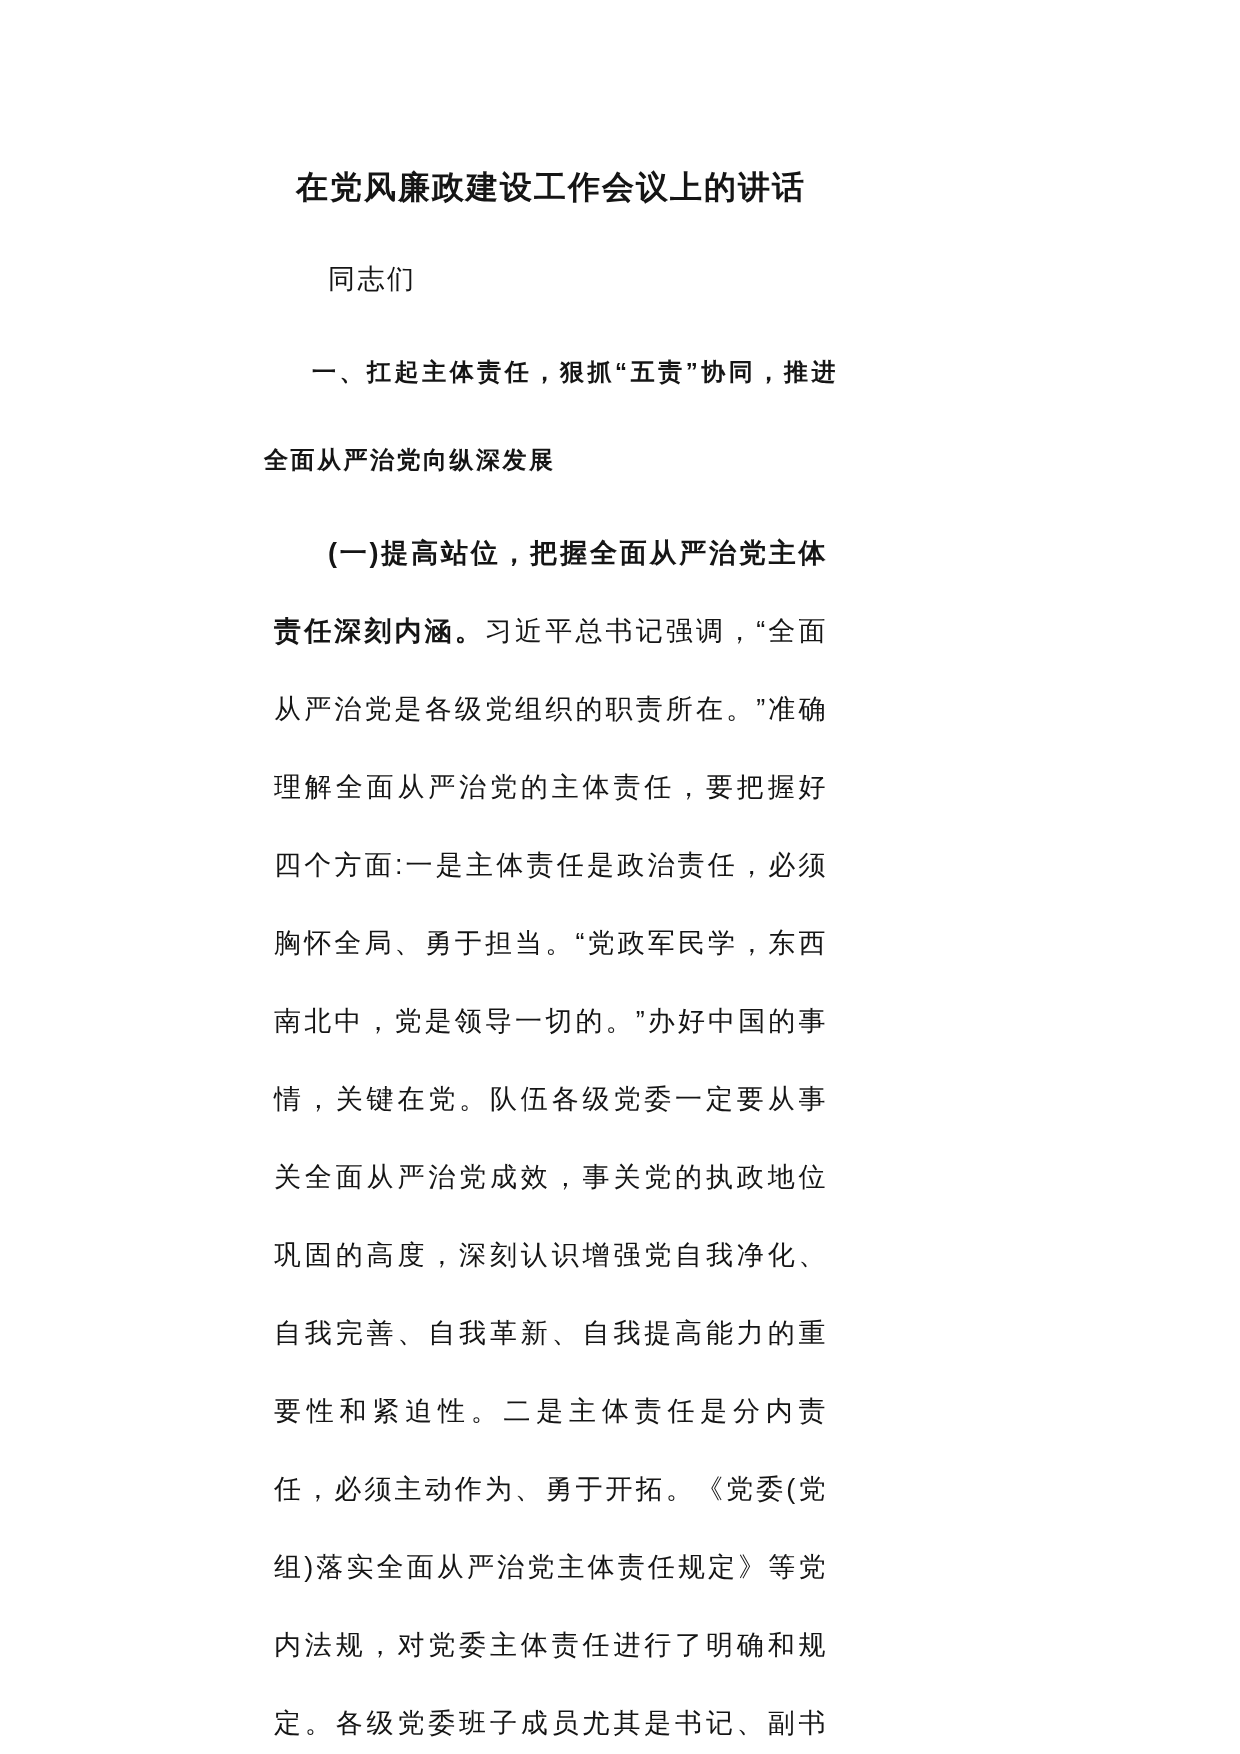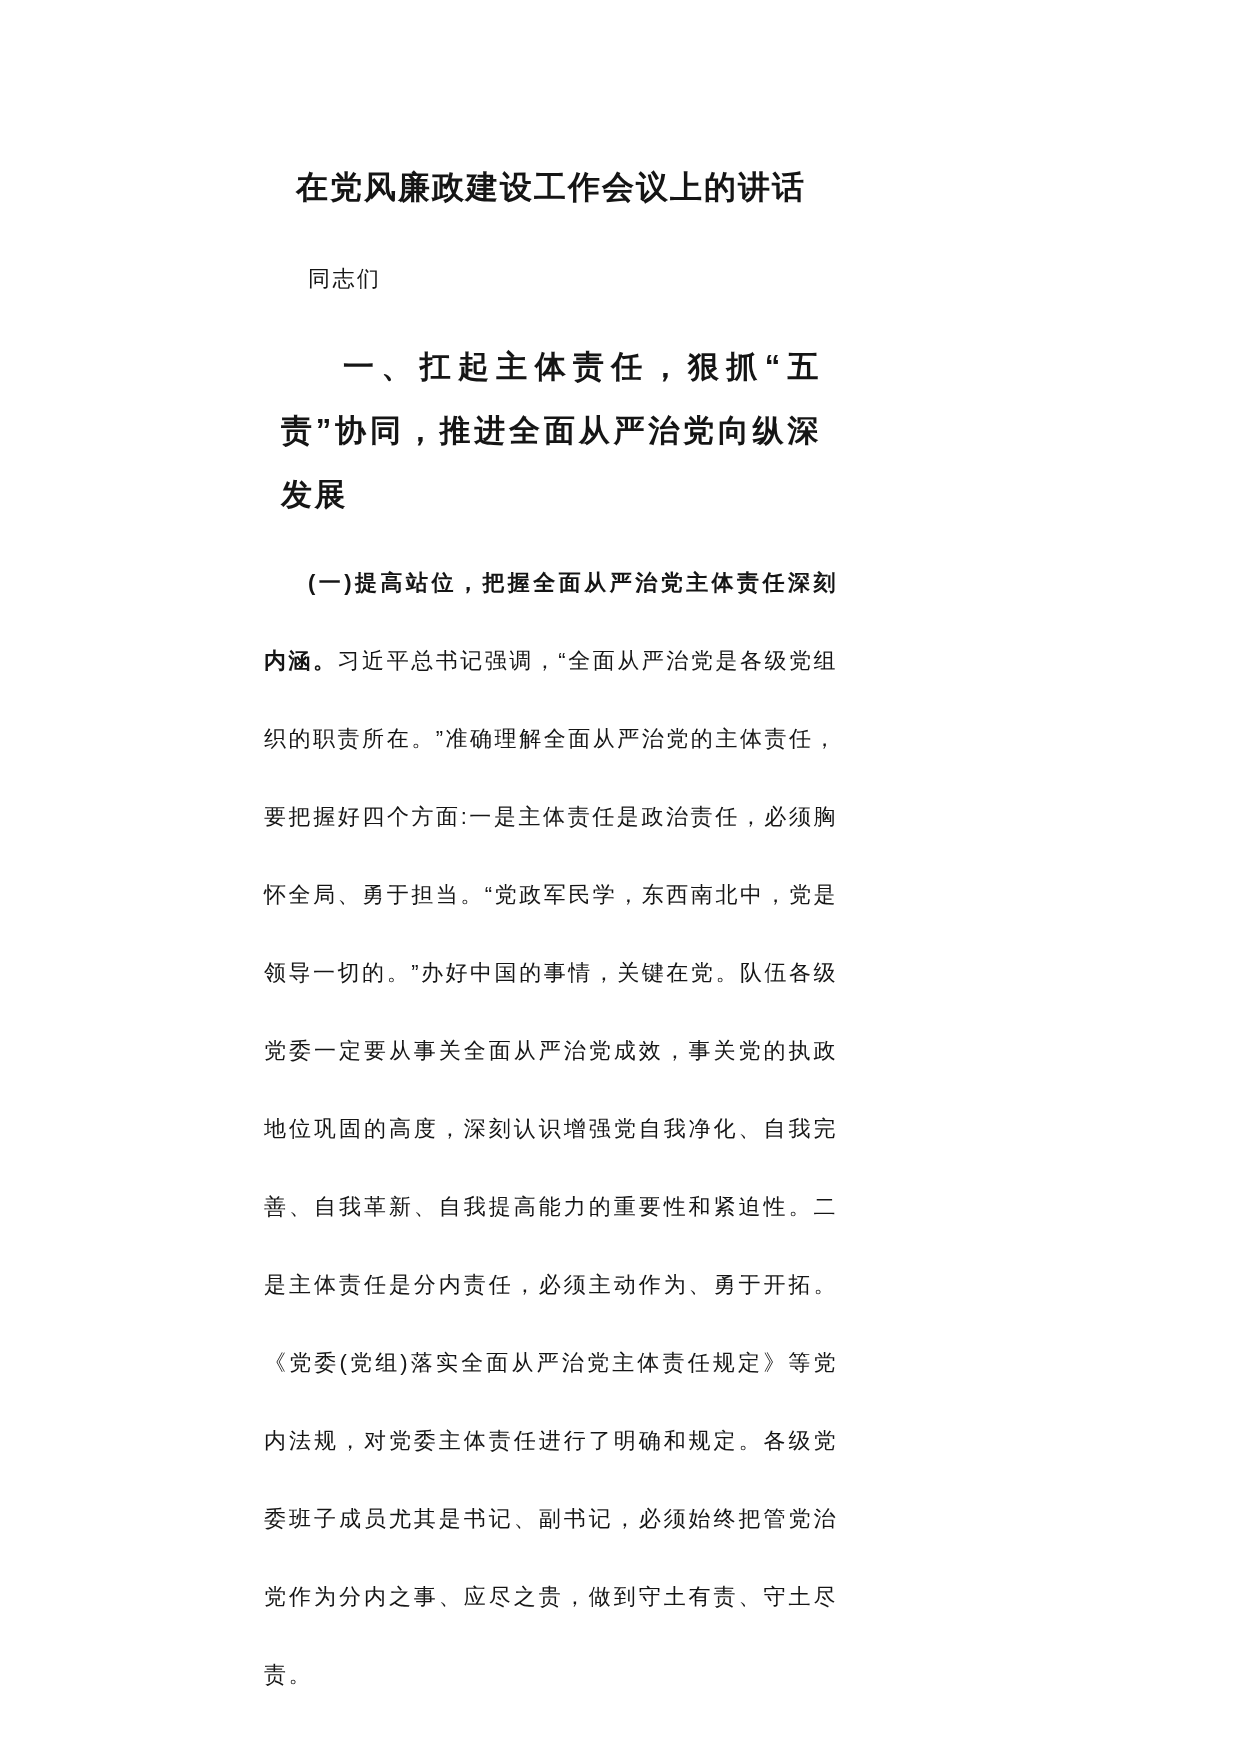--- a/index.html
+++ b/index.html
@@ -21,33 +21,33 @@
   }
   .doc-title {
     font-size: 32px;
     font-weight: bold;
     text-align: center;
     margin: 0 0 14px 0;
     line-height: 78px;
     letter-spacing: 2px;
   }
   .para {
-    font-size: 22px;
+    font-size: 27px;
     line-height: 78px;
-    margin: 0;
+    margin: 10px;
     text-indent: 2em;
     text-align: justify;
     letter-spacing: 2.5px;
     word-break: break-all;
   }
   .heading-1 {
-    font-size: 31px;
+    font-size: 24px;
     font-weight: bold;
-    line-height: 64px;
-    margin: 17px;
+    line-height: 88px;
+    margin: 0;
     text-indent: 2em;
     text-align: justify;
     letter-spacing: 2.5px;
     word-break: break-all;
   }
   .bold-lead {
     font-weight: bold;
   }
 </style>
 </head>

